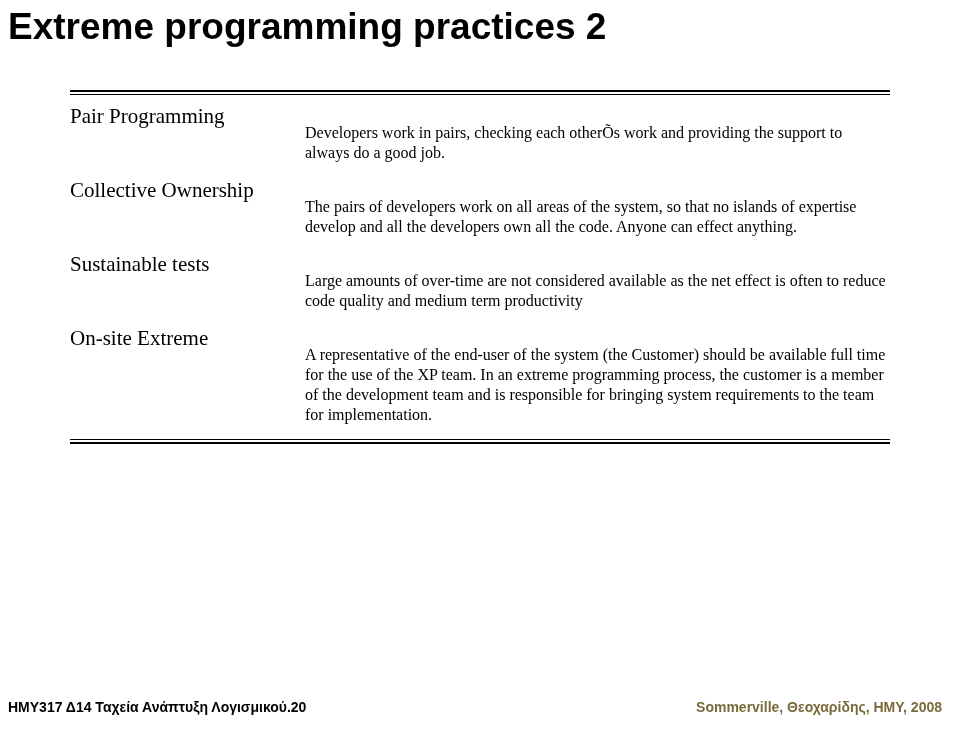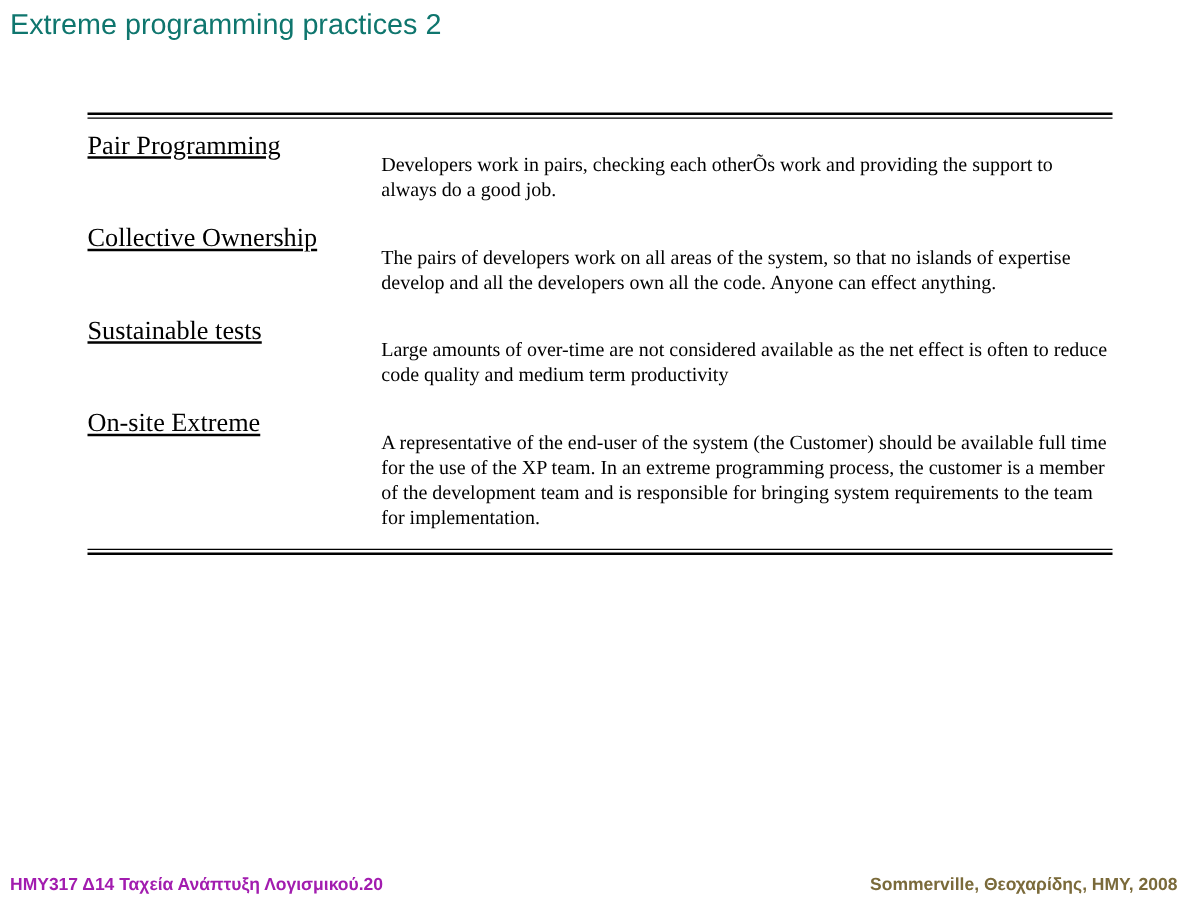--- a/index.html
+++ b/index.html
@@ -17,23 +17,23 @@
     width: 960px;
     height: 733px;
     position: relative;
     box-sizing: border-box;
   }
   .title {
     position: absolute;
     top: 6px;
     left: 8px;
     font-family: Arial, Helvetica, sans-serif;
-    font-weight: normal;
-    font-size: 23px;
-    color: #0f766e;
+    font-weight: bold;
+    font-size: 37px;
+    color: #000000;
   }
   .content {
     position: absolute;
     top: 90px;
     left: 70px;
     width: 820px;
   }
   .hr1 {
     border-top: 2px solid #000;
     margin-bottom: 2px;
@@ -53,36 +53,35 @@
   .row {
     display: flex;
     align-items: flex-start;
     margin-bottom: 14px;
   }
   .label {
     flex: 0 0 225px;
     font-size: 21px;
     padding-right: 10px;
     line-height: 1.25;
-    text-decoration: underline;
   }
   .desc {
     flex: 1;
     font-size: 16px;
     line-height: 1.25;
     margin-top: 20px;
   }
   .footer-left {
     position: absolute;
     bottom: 18px;
     left: 8px;
     font-family: Arial, Helvetica, sans-serif;
     font-weight: bold;
     font-size: 14px;
-    color: #a21caf;
+    color: #000000;
     margin-top: 40px;
   }
   .footer-right {
     position: absolute;
     bottom: 18px;
     right: 18px;
     font-family: Arial, Helvetica, sans-serif;
     font-weight: bold;
     font-size: 14px;
     color: #7a6a3a;

